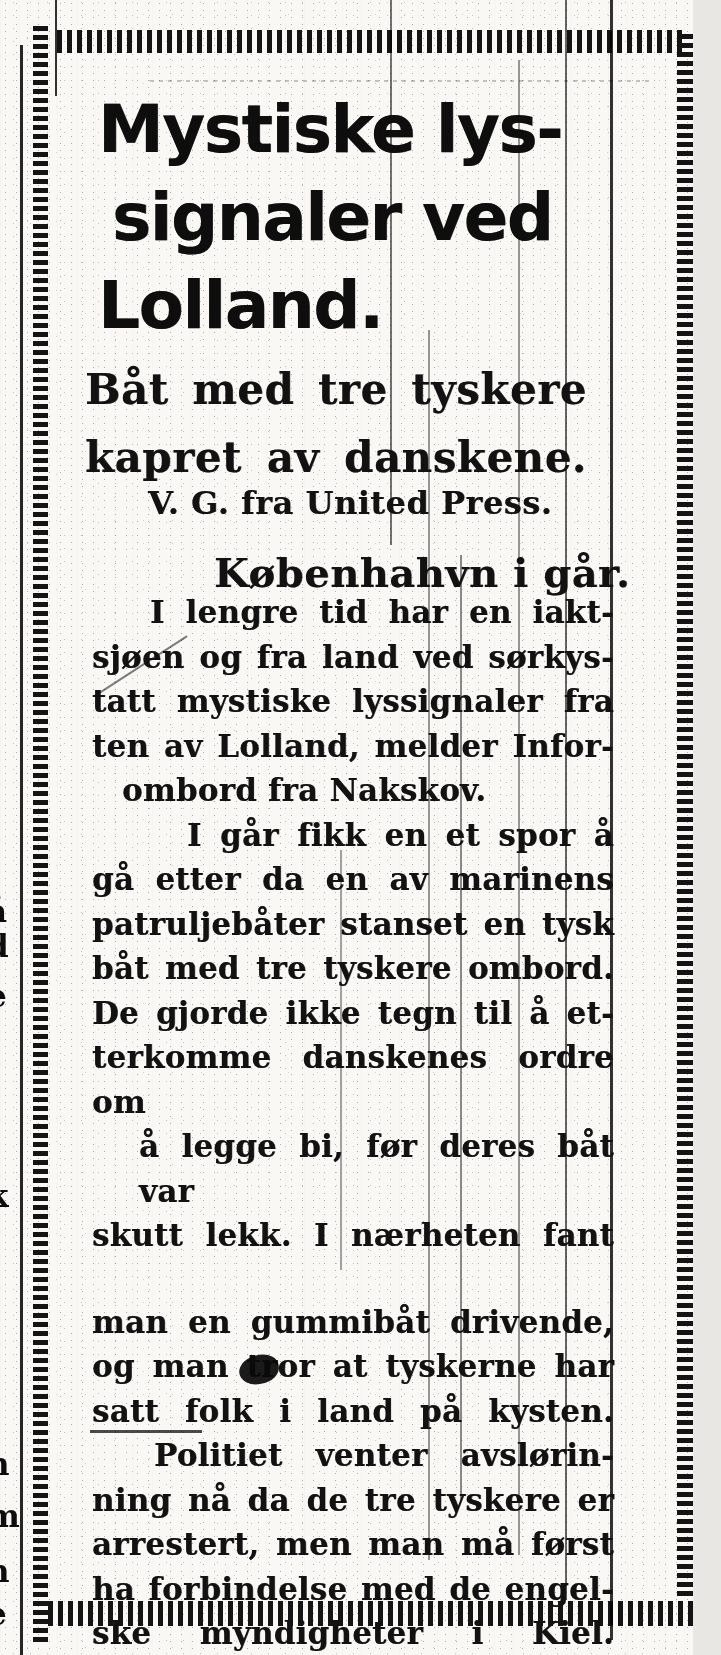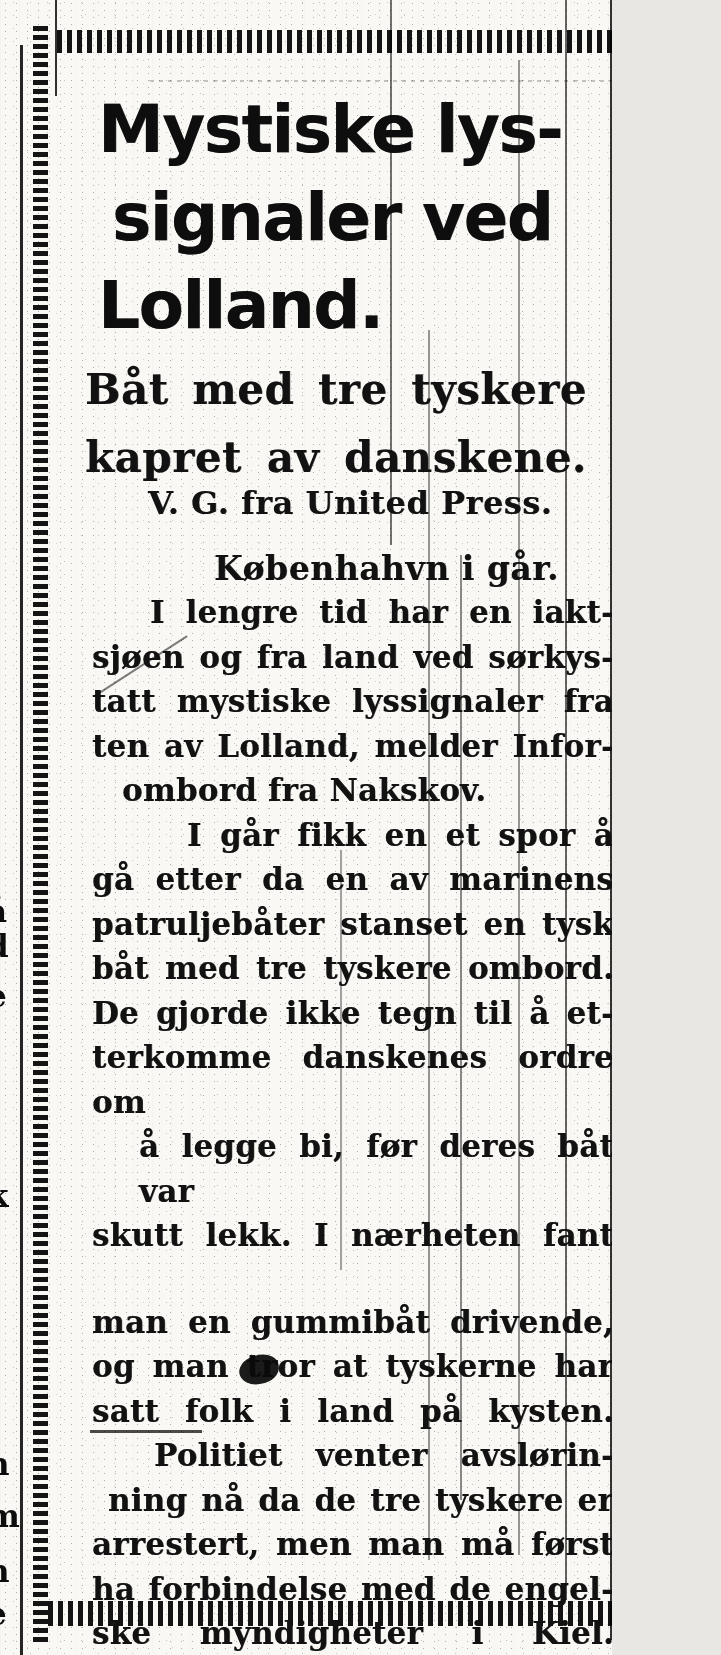--- a/index.html
+++ b/index.html
@@ -1,17 +1,17 @@
 <!DOCTYPE html>
 <html><head>
 <meta charset="utf-8">
 <style>
   html,body{margin:0;padding:0;background:#e8e7e3;}
   .page{
-    position:relative;width:612px;height:1655px;overflow:hidden;
+    position:relative;width:693px;height:1655px;overflow:hidden;
     background:#f9f8f4;
     font-family:"DejaVu Serif","Liberation Serif",serif;
     color:#121212;
   }
   
   .page::after{
     content:"";position:absolute;inset:0;pointer-events:none;z-index:40;
     background-image:
       radial-gradient(rgba(0,0,0,.55) .5px, transparent .7px),
       radial-gradient(rgba(0,0,0,.38) .5px, transparent .8px),
@@ -47,21 +47,21 @@
     text-shadow:.5px .4px 0 rgba(0,0,0,.55);
   }
   .subhead span{display:block;text-align:justify;text-align-last:justify;}
   .byline{
     position:absolute;left:148px;top:484px;margin:0;
     font-weight:700;font-size:32px;letter-spacing:.5px;
     text-shadow:.5px .4px 0 rgba(0,0,0,.5);
   }
   .dateline{
     position:absolute;left:214px;top:549px;margin:0;
-    font-weight:700;font-size:33px;letter-spacing:.5px;
+    font-weight:700;font-size:40px;letter-spacing:.5px;
     text-shadow:.5px .4px 0 rgba(0,0,0,.5);
   }
   .body-col{
     position:absolute;left:92px;top:590px;width:522px;
     font-weight:700;font-size:31px;line-height:44.5px;letter-spacing:.2px;
     text-shadow:.45px .35px 0 rgba(0,0,0,.5);
   }
   .bline{text-align:justify;text-align-last:justify;}
   .bline.left{text-align:left;text-align-last:left;}
   
@@ -120,21 +120,21 @@
       <div class="bline" style="text-indent: 0px;">patruljebåter stanset en tysk</div>
       <div class="bline" style="text-indent: 0px;">båt med tre tyskere ombord.</div>
       <div class="bline" style="text-indent: 0px;">De gjorde ikke tegn til å et-</div>
       <div class="bline" style="text-indent: 0px;">terkomme danskenes ordre om</div>
       <div class="bline" style="text-indent: 0px; margin-left: 47px;">å legge bi, før deres båt var</div>
       <div class="bline" style="text-indent: 0px;">skutt lekk.  I nærheten fant</div>
       <div class="bline" style="text-indent: 0px; margin-top: 42px;">man en gummibåt drivende,</div>
       <div class="bline" style="text-indent: 0px;">og man tror at tyskerne har</div>
       <div class="bline" style="text-indent: 0px;">satt folk i land på kysten.</div>
       <div class="bline" style="text-indent: 62px;">Politiet venter avslørin-</div>
-      <div class="bline" style="text-indent: 0px; margin-left: 16px;">ning nå da de tre tyskere er</div>
+      <div class="bline" style="text-indent: 0px;">ning nå da de tre tyskere er</div>
       <div class="bline" style="text-indent: 0px;">arrestert, men man må først</div>
       <div class="bline" style="text-indent: 0px;">ha forbindelse med de engel-</div>
       <div class="bline" style="text-indent: 0px;">ske myndigheter i Kiel.</div>
     </div>
 
   <div class="blot"></div>
   <div class="underline"></div>
 
   <div id="edge-frags">
       <span class="frag" style="top: 893px;">å</span>

